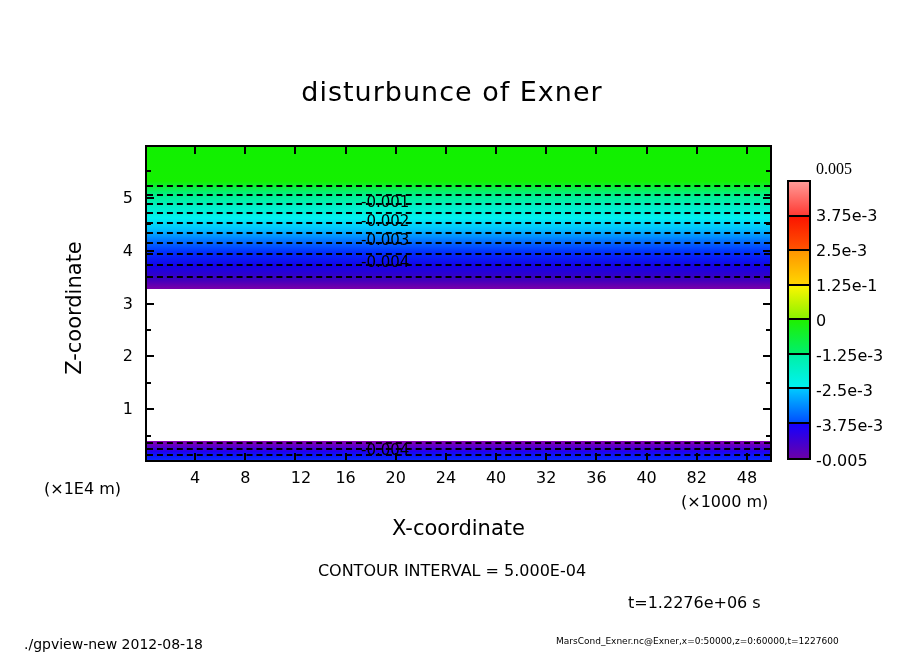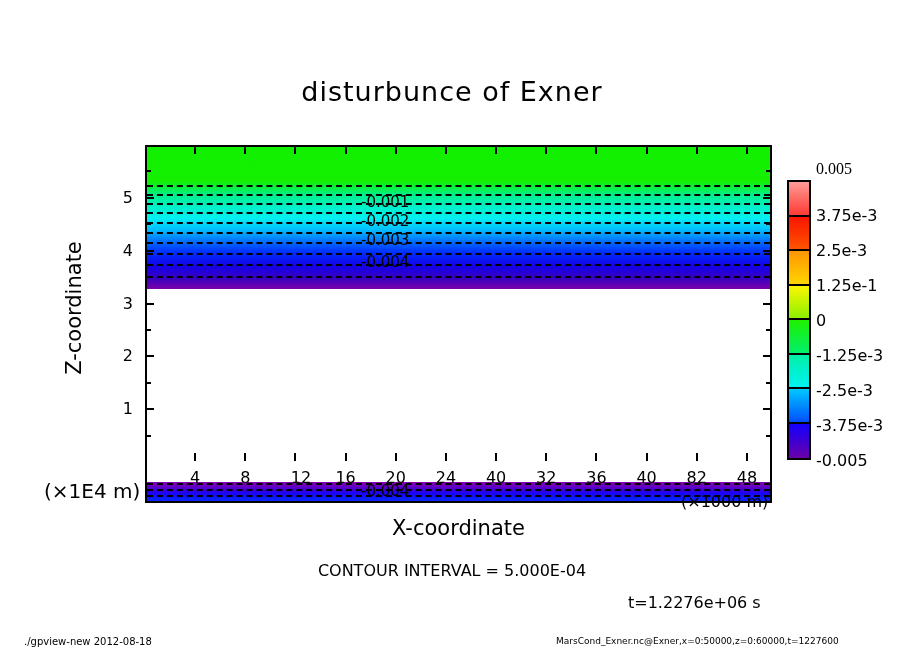--- a/index.html
+++ b/index.html
@@ -9,21 +9,21 @@
   .abs{position:absolute;}
 
   
   #plot-title{
     left:0;top:76px;width:904px;text-align:center;
     font-size:27px;letter-spacing:1px;font-weight:400;
   }
 
   
   #plot-frame{
-    left:145px;top:145px;width:627px;height:358px;
+    left:145px;top:145px;width:627px;height:317px;
     border:2px solid #000;box-sizing:border-box;background:#fff;
     overflow:hidden;
   }
   #fill-top{position:absolute;left:0;top:0;width:100%;height:142px;}
   #fill-bottom{position:absolute;left:0;bottom:0;width:100%;height:19px;}
 
   
   .contour{
     position:absolute;left:0;width:100%;height:0;
     border-top:2px dashed #000;
@@ -42,37 +42,37 @@
   .ylab{position:absolute;font-size:16px;text-align:right;width:30px;}
 
   
   #y-axis-title{
     left:-26px;top:296px;width:200px;text-align:center;
     font-size:21px;transform:rotate(-90deg);transform-origin:center;
   }
   #x-axis-title{
     left:145px;top:516px;width:627px;text-align:center;font-size:21px;
   }
-  #z-units{left:44px;top:479px;font-size:20px;}
+  #z-units{left:44px;top:479px;font-size:16px;}
   #x-units{left:681px;top:492px;font-size:16px;}
 
   
   #colorbar-box{
     left:787px;top:180px;width:24px;height:280px;
     border:2px solid #000;box-sizing:border-box;
   }
   .cb-band{width:100%;height:12.5%;box-sizing:border-box;
            border-bottom:2px solid #000;}
   .cb-band:last-child{border-bottom:none;}
   .cb-tick-label{position:absolute;left:816px;font-size:16px;white-space:nowrap;}
 
   
   #contour-interval{left:0;top:561px;width:904px;text-align:center;font-size:16px;}
   #time-label{left:628px;top:593px;font-size:16px;}
-  #footer-left{left:24px;top:636px;font-size:10px;}
+  #footer-left{left:24px;top:636px;font-size:14px;}
   #footer-right{left:556px;top:636px;font-size:9px;}
 </style>
 </head>
 <body>
 
 <div class="abs" id="plot-title">disturbunce of Exner</div>
 
 <div class="abs" id="plot-frame">
   <div id="fill-top" style="background: linear-gradient(rgb(17, 240, 0) 0%, rgb(20, 240, 0) 24%, rgb(0, 240, 140) 34%, rgb(0, 240, 200) 42%, rgb(0, 242, 242) 50%, rgb(0, 192, 255) 58%, rgb(0, 116, 255) 66%, rgb(0, 48, 255) 74%, rgb(20, 0, 232) 84%, rgb(60, 0, 192) 93%, rgb(122, 0, 168) 100%);"></div>
   <div id="fill-bottom" style="background: linear-gradient(rgb(138, 0, 180) 0%, rgb(90, 0, 200) 30%, rgb(32, 0, 240) 55%, rgb(10, 24, 255) 80%, rgb(10, 40, 255) 100%);"></div>

